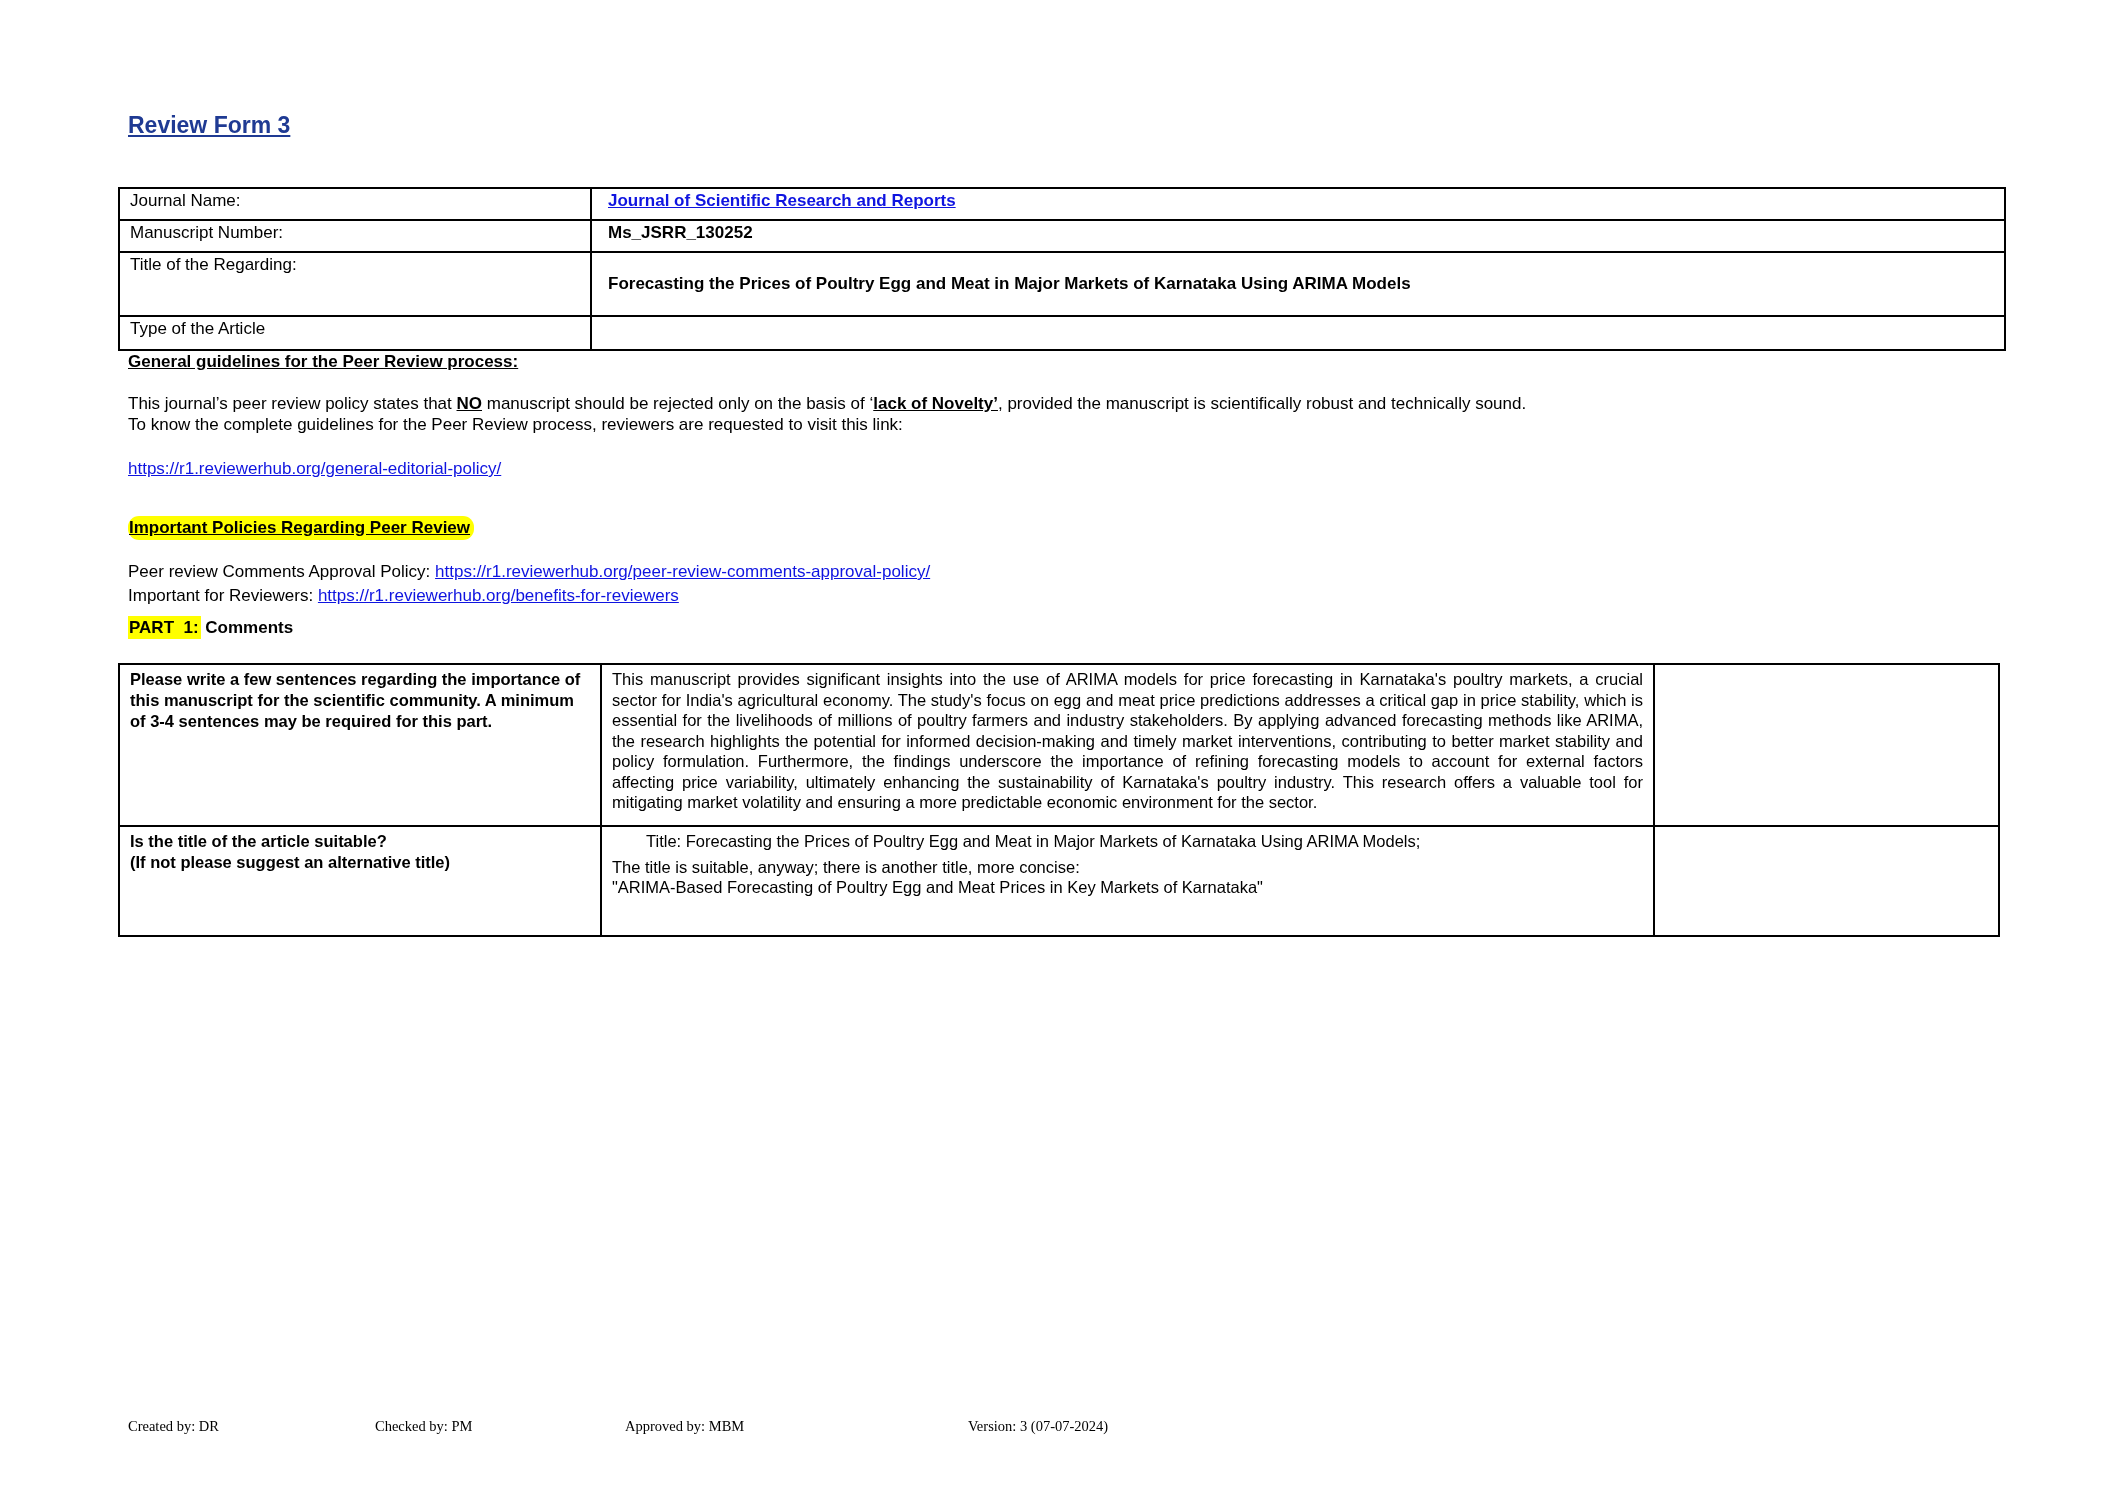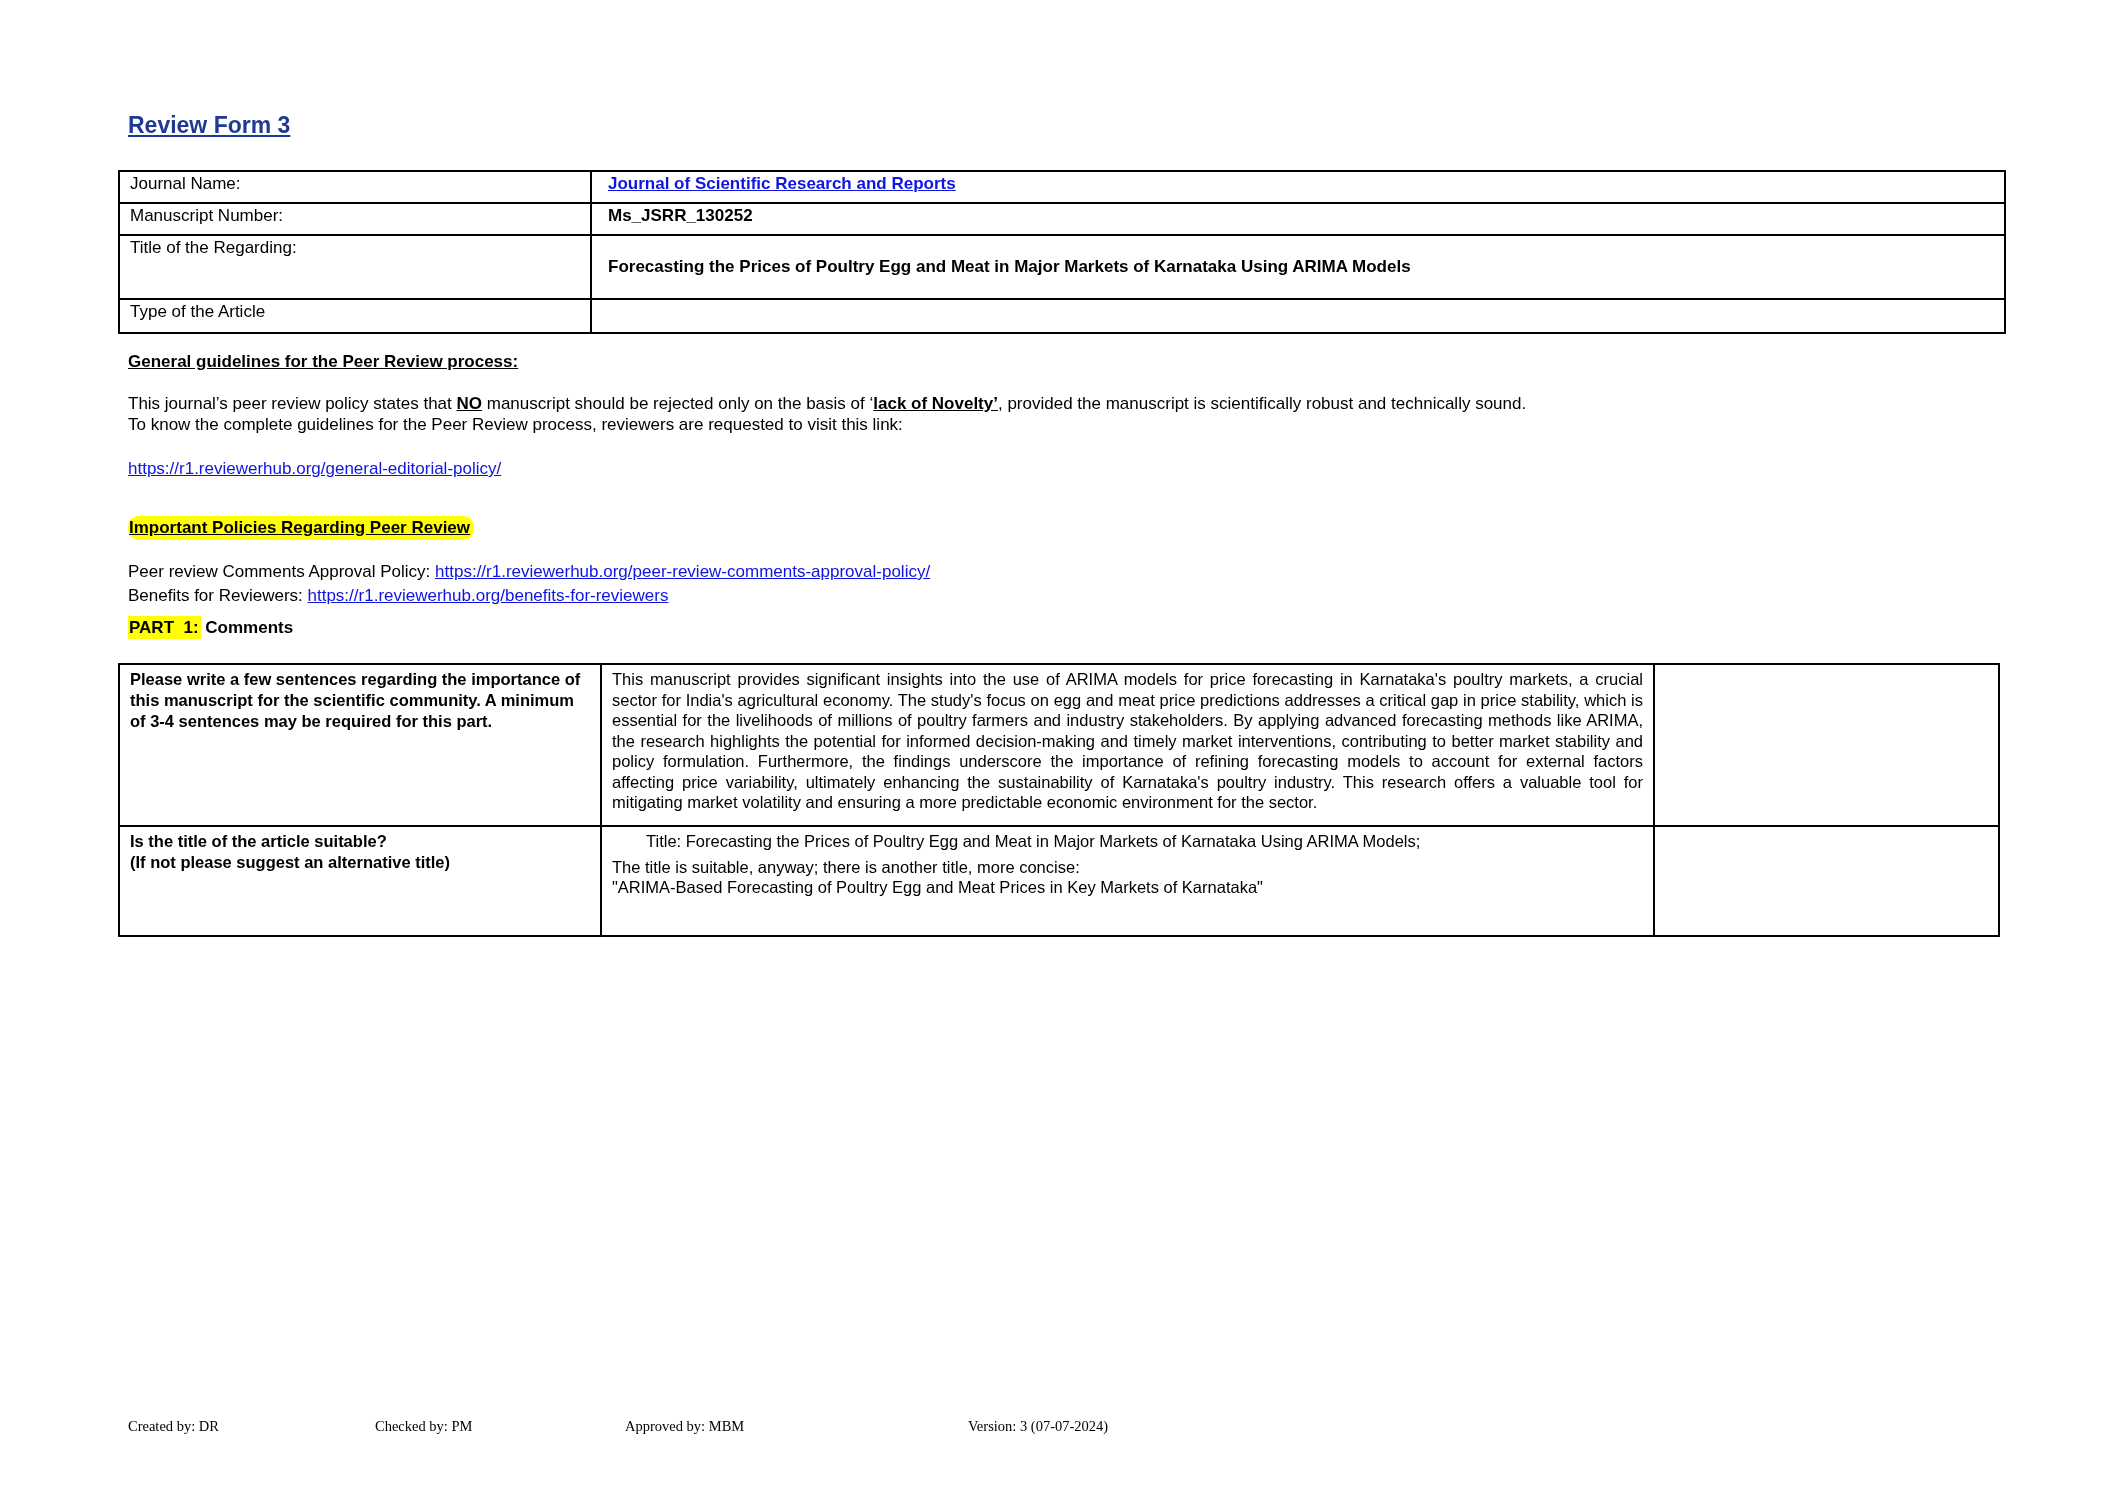--- a/index.html
+++ b/index.html
@@ -15,21 +15,21 @@
   .abs{position:absolute;}
 
   
   .page-title{
     left:128px;top:112px;font-size:23px;font-weight:bold;
     color:var(--title-blue);text-decoration:underline;
   }
 
   
   .meta-table{
-    left:118px;top:170px;width:1888px;border-collapse:collapse;
+    left:118px;top:187px;width:1888px;border-collapse:collapse;
     table-layout:fixed;font-size:17px;
   }
   .meta-table td{
     border:2px solid #000;padding:2px 10px;vertical-align:top;
     overflow:hidden;
   }
   .meta-table col.c1{width:472px;}
   .meta-table tr.r1 td{height:26px;}
   .meta-table tr.r2 td{height:26px;}
   .meta-table tr.r3 td{height:58px;}
@@ -127,21 +127,21 @@
 </div>
 
 <div class="abs link-line">
   <span class="doc-link">https://r1.reviewerhub.org/general-editorial-policy/</span>
 </div>
 
 <div class="abs policies-heading">Important Policies Regarding Peer Review</div>
 
 <div class="abs policy-lines">
   <div><span>Peer review Comments Approval Policy: </span><span class="doc-link">https://r1.reviewerhub.org/peer-review-comments-approval-policy/</span></div>
-  <div><span>Benefits for Reviewers: </span><span class="doc-link">https://r1.reviewerhub.org/benefits-for-reviewers</span></div>
+  <div><span>Important for Reviewers: </span><span class="doc-link">https://r1.reviewerhub.org/benefits-for-reviewers</span></div>
 </div>
 
 <div class="abs part1-line">
   <span class="part1-highlight">PART  1:</span><span> Comments</span>
 </div>
 
 <table class="abs comments-table">
   <colgroup>
       <col class="cc1">
       <col class="cc2">

